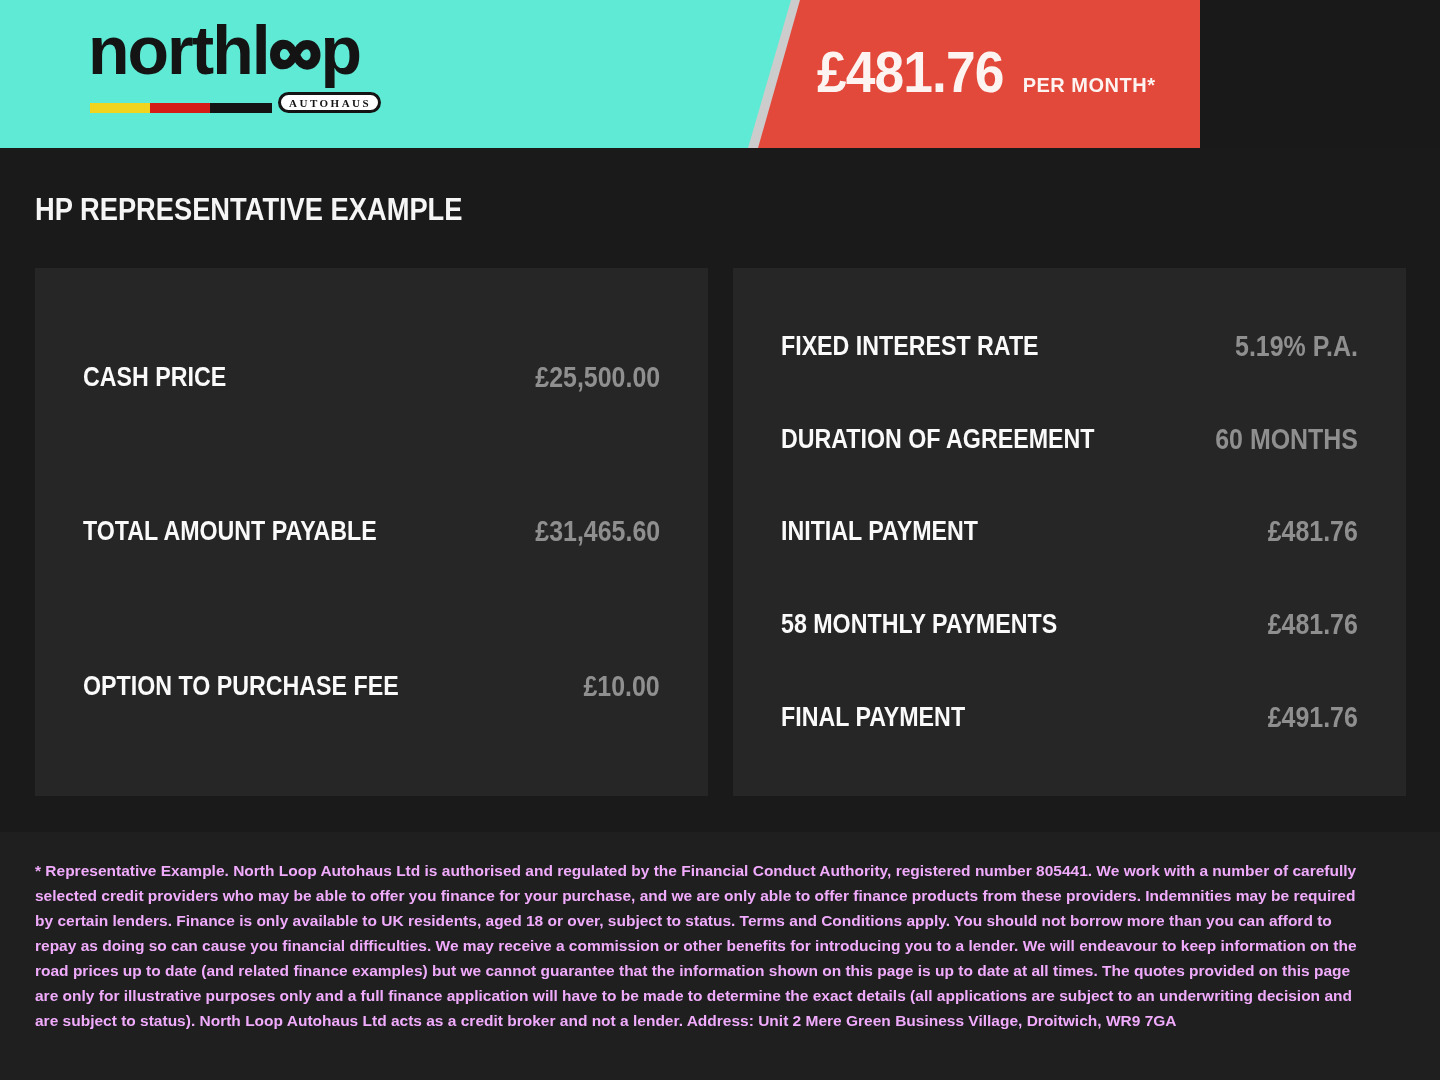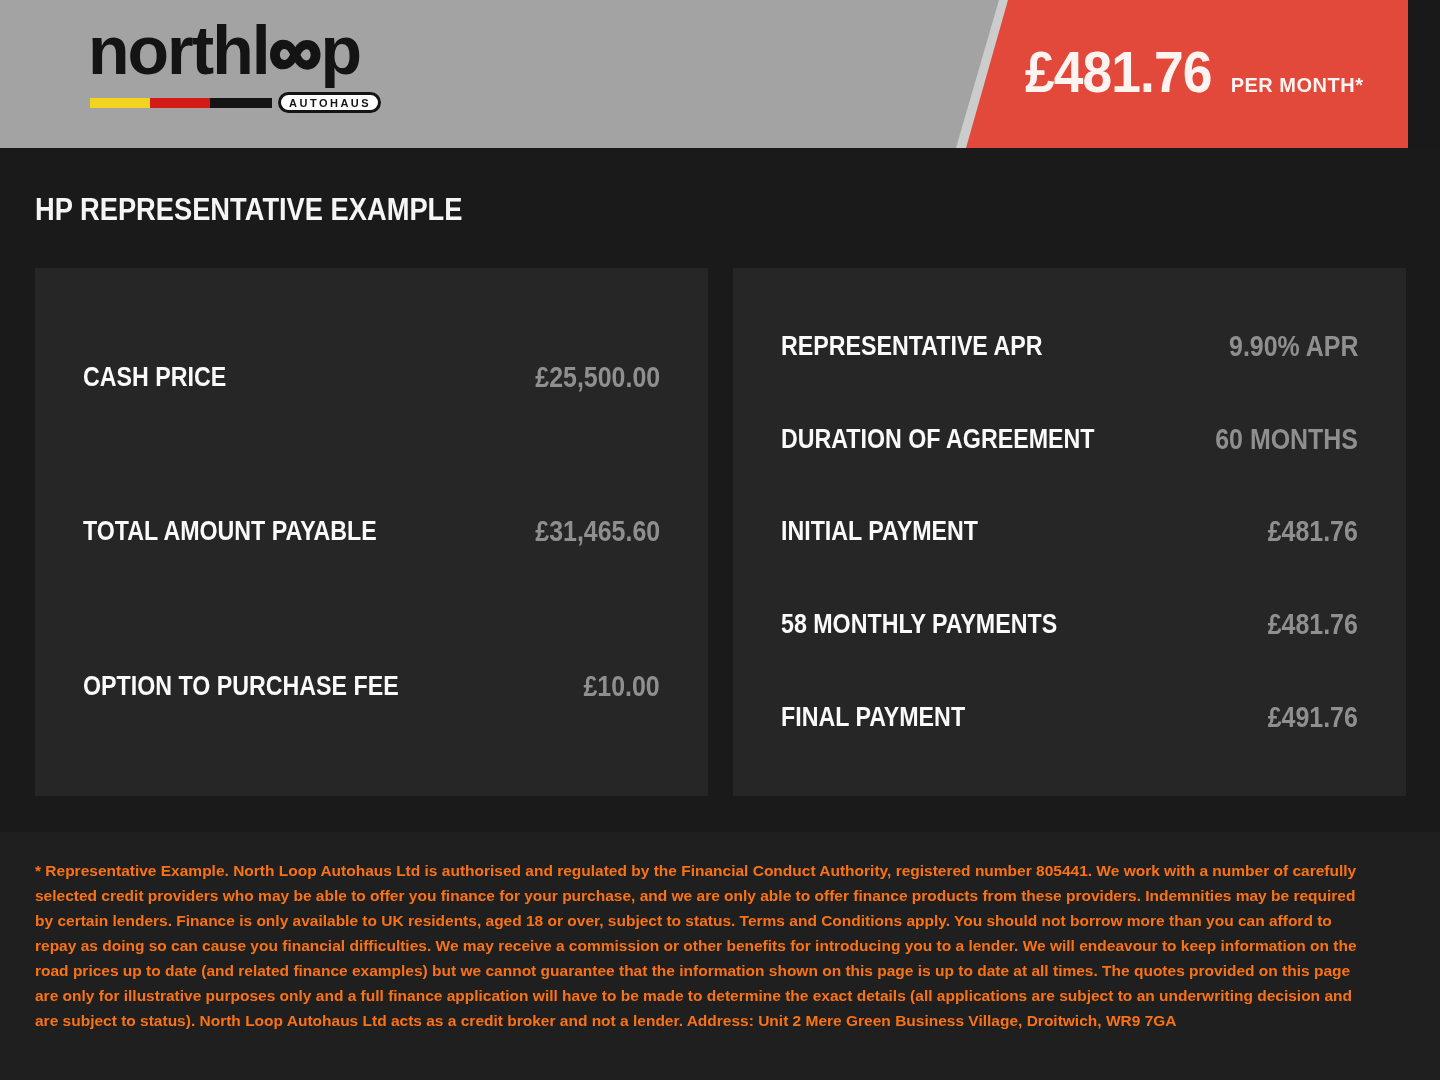--- a/index.html
+++ b/index.html
@@ -8,22 +8,22 @@
     font-family: "Liberation Sans", sans-serif;
     background: #191919;
     width: 1440px; height: 1080px;
     overflow: hidden;
     position: relative;
   }
 
   
   .header {
     position: relative;
-    width: 1408px; height: 148px;
-    background: #a3a3a3;
+    width: 1200px; height: 148px;
+    background: #5eead4;
     overflow: hidden;
   }
   .logo {
     position: absolute;
     left: 88px; top: 14px;
   }
   .brand-line {
     font-weight: bold;
     font-size: 68px;
     letter-spacing: -2px;
@@ -32,23 +32,24 @@
     white-space: nowrap;
   }
   .brand-line .infinity {
     font-size: 74px;
     -webkit-text-stroke: 3px #141414;
     letter-spacing: -1px;
     vertical-align: -2px;
   }
   .logo-bottom {
     display: flex;
-    align-items: center;
+    align-items: flex-end;
     margin-top: 4px;
     margin-left: 2px;
+    font-family: Liberation Serif, serif;
   }
   .stripe { height: 10px; }
   .stripe.yellow { width: 60px; background: #f2d41e; }
   .stripe.red    { width: 60px; background: #d41b15; }
   .stripe.black  { width: 62px; background: #141414; }
   .autohaus-badge {
     margin-left: 6px;
     border: 3px solid #141414;
     border-radius: 11px;
     background: #ffffff;
@@ -154,21 +155,21 @@
   }
 
   
   .footer {
     position: relative;
     width: 1440px; height: 248px;
     background: #1f1f1f;
   }
   .disclaimer {
     padding: 26px 72px 0 35px;
-    color: #f97316;
+    color: #f0abfc;
     font-size: 15.5px;
     font-weight: bold;
     line-height: 25px;
     letter-spacing: 0;
   }
 </style>
 </head>
 <body>
 
 <div class="header">
@@ -209,22 +210,22 @@
         <span class="row-value">£31,465.60</span>
       </div>
       <div class="row">
         <span class="row-label">OPTION TO PURCHASE FEE</span>
         <span class="row-value">£10.00</span>
       </div>
     </div>
 
     <div class="panel">
       <div class="row">
-        <span class="row-label">REPRESENTATIVE APR</span>
-        <span class="row-value">9.90% APR</span>
+        <span class="row-label">FIXED INTEREST RATE</span>
+        <span class="row-value">5.19% P.A.</span>
       </div>
       <div class="row">
         <span class="row-label">DURATION OF AGREEMENT</span>
         <span class="row-value">60 MONTHS</span>
       </div>
       <div class="row">
         <span class="row-label">INITIAL PAYMENT</span>
         <span class="row-value">£481.76</span>
       </div>
       <div class="row">

